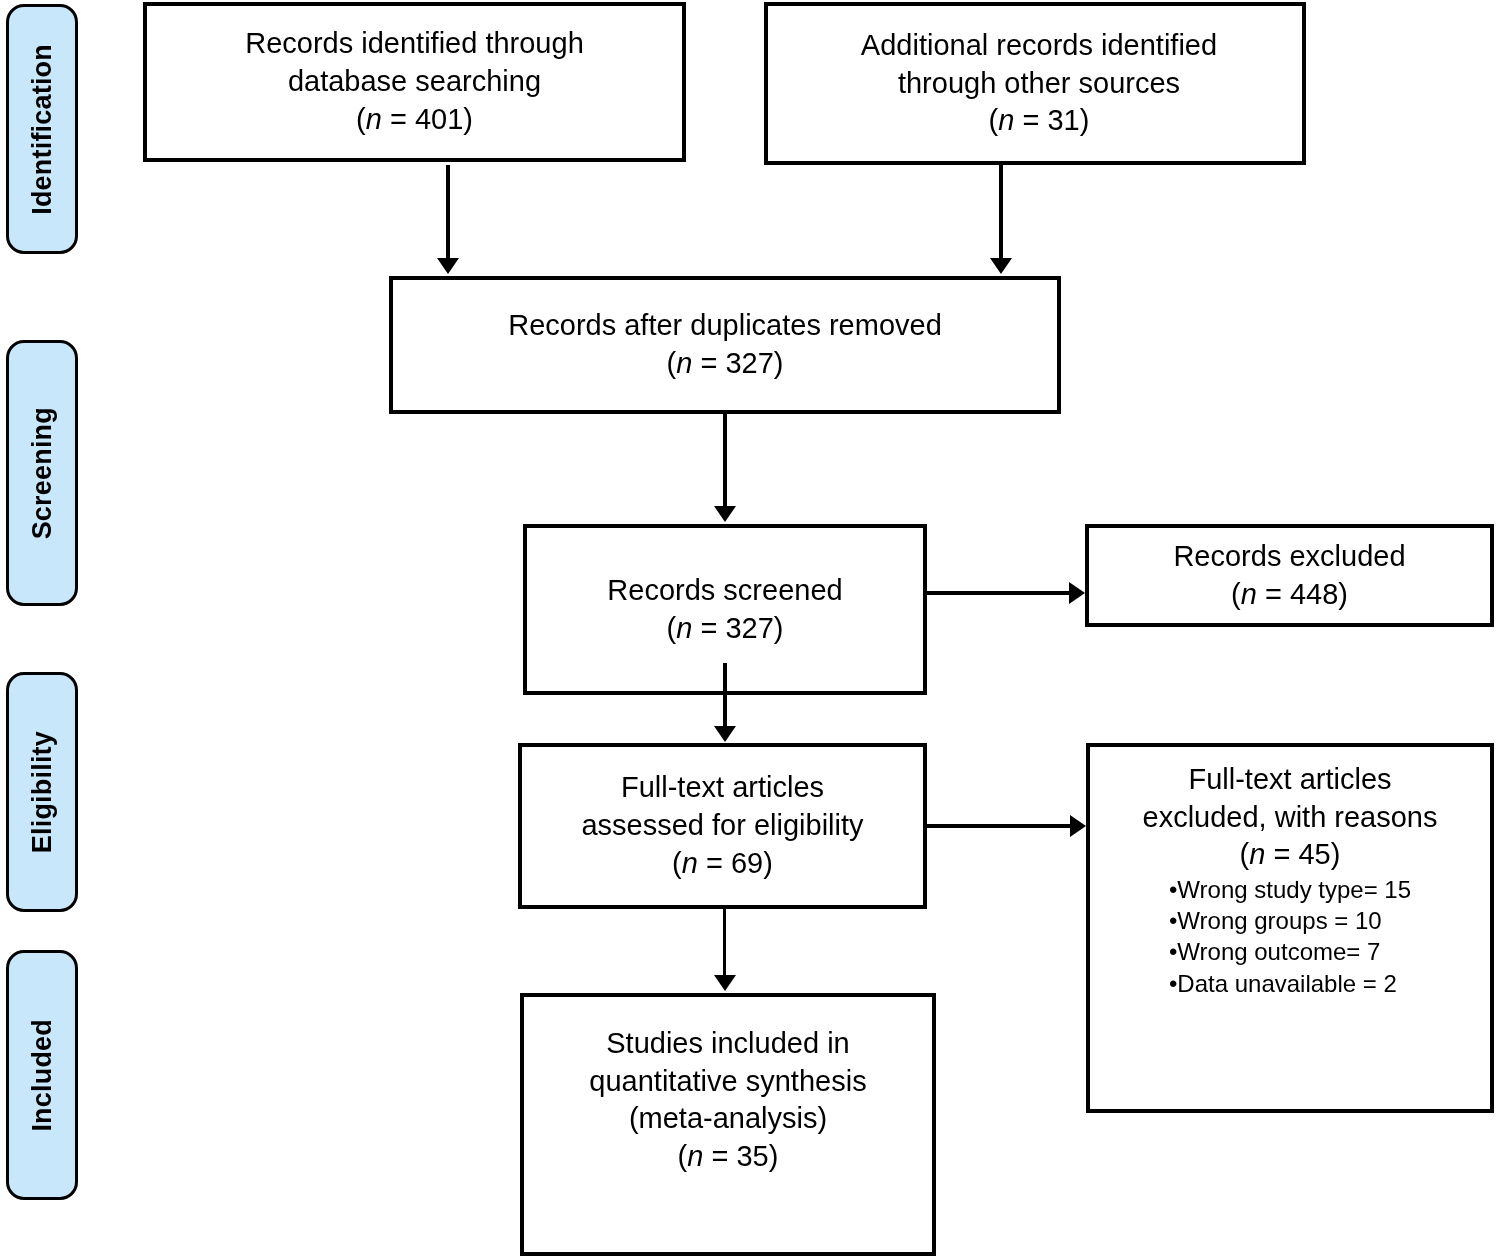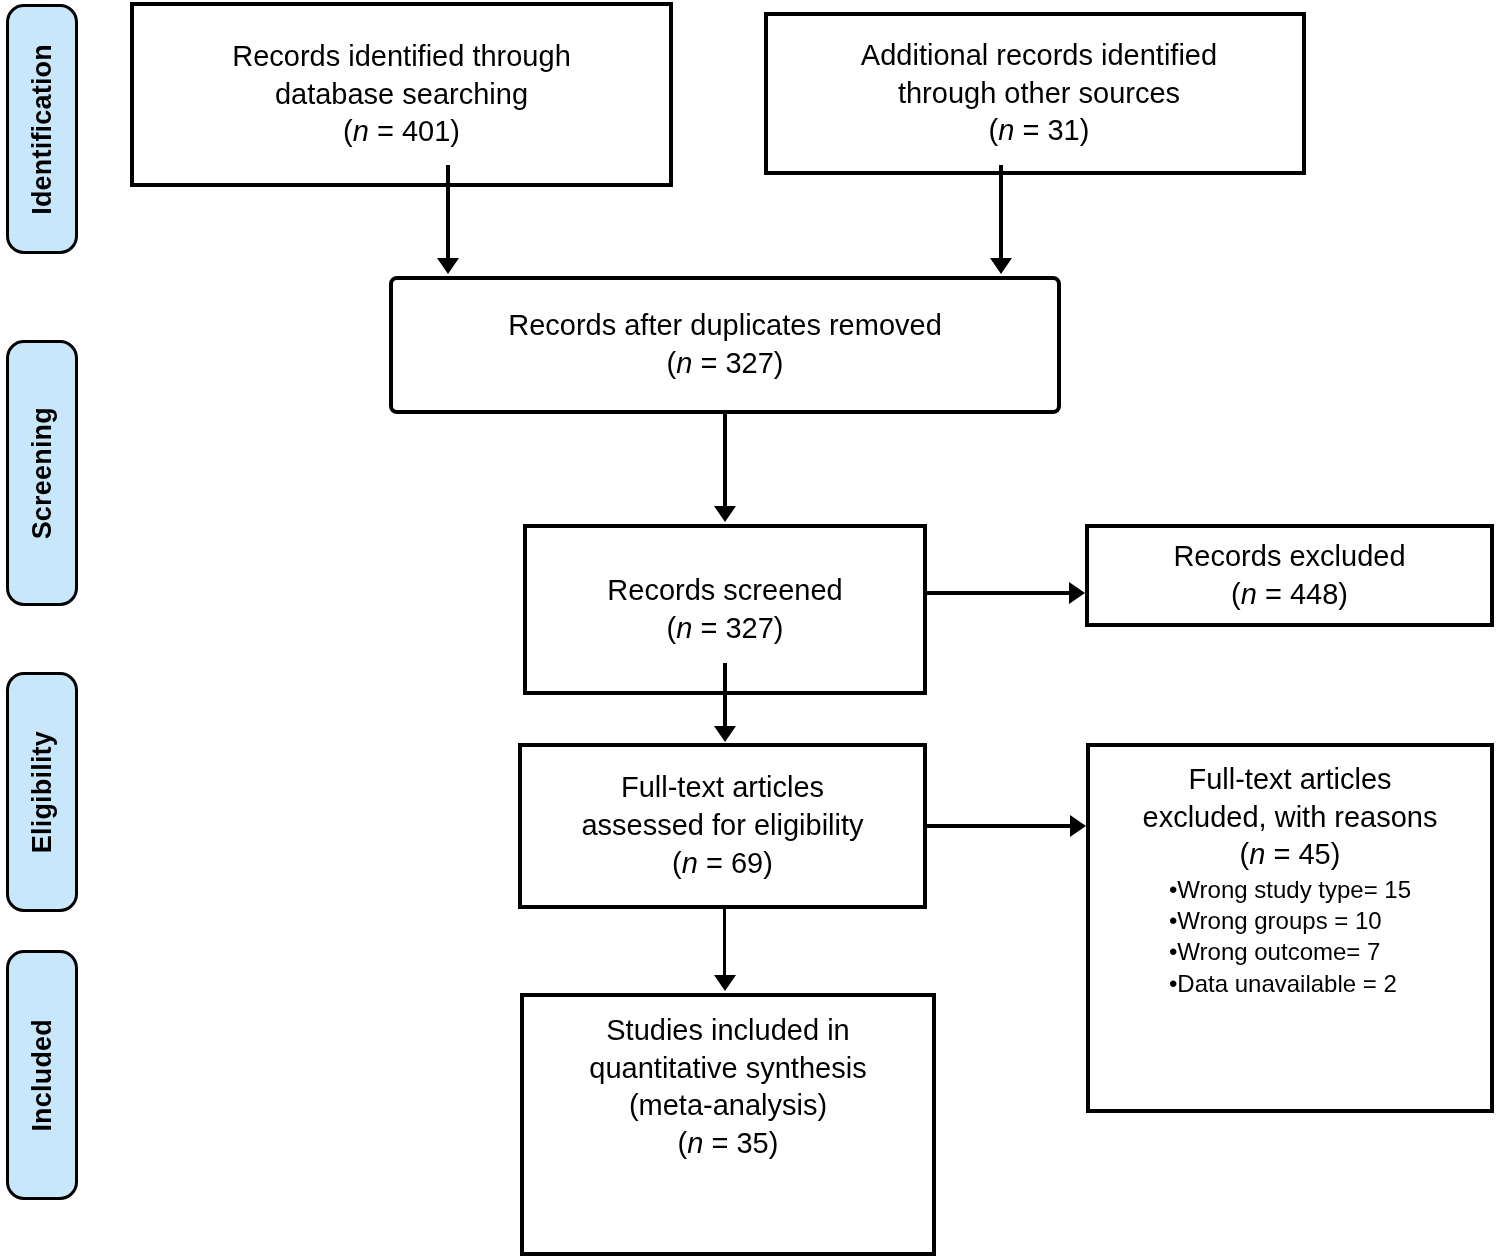--- a/index.html
+++ b/index.html
@@ -107,37 +107,37 @@
   </div>
 
   <div class="stage-label" style="left:6px; top:672px; width:72px; height:240px;">
     <span class="stage-text">Eligibility</span>
   </div>
 
   <div class="stage-label" style="left:6px; top:950px; width:72px; height:250px;">
     <span class="stage-text">Included</span>
   </div>
 
-  <div class="flow-box" style="left:130px; top:2px; width:543px; height:185px;">
+  <div class="flow-box" style="left:143px; top:2px; width:543px; height:160px;">
     <div class="box-text"><span>Records identified through
 database searching</span><br><span>(</span><span class="ital">n</span><span> = 401)</span></div>
   </div>
 
-  <div class="flow-box" style="left:764px; top:12px; width:542px; height:163px;padding-left:8px;">
+  <div class="flow-box" style="left:764px; top:2px; width:542px; height:163px;padding-left:8px;">
     <div class="box-text"><span>Additional records identified
 through other sources</span><br><span>(</span><span class="ital">n</span><span> = 31)</span></div>
   </div>
 
   <div class="vline" style="left:446px; top:165px; width:4px; height:95px;"></div>
   <div class="arrow-down" style="left:437px; top:258px;"></div>
 
   <div class="vline" style="left:999px; top:165px; width:4px; height:95px;"></div>
   <div class="arrow-down" style="left:990px; top:258px;"></div>
 
-  <div class="flow-box" style="left:389px; top:276px; width:672px; height:138px;border-radius:8px;">
+  <div class="flow-box" style="left:389px; top:276px; width:672px; height:138px;">
     <div class="box-text"><span>Records after duplicates removed</span><br><span>(</span><span class="ital">n</span><span> = 327)</span></div>
   </div>
 
   <div class="vline" style="left:723px; top:414px; width:4px; height:93px;"></div>
   <div class="arrow-down" style="left:714px; top:506px;"></div>
 
   <div class="flow-box" style="left:523px; top:524px; width:404px; height:171px;">
     <div class="box-text"><span>Records screened</span><br><span>(</span><span class="ital">n</span><span> = 327)</span></div>
   </div>
 
@@ -164,18 +164,18 @@
 •Data unavailable = 2</span></div>
   </div>
 
   <div class="hline" style="left:927px; top:824px; width:144px; height:4px;"></div>
   <div class="arrow-right" style="left:1070px; top:815px;"></div>
 
   <div class="vline" style="left:723px; top:909px; width:3px; height:68px;"></div>
   <div class="arrow-down" style="left:714px; top:975px;"></div>
 
   <div class="flow-box top-align" style="left:520px; top:993px; width:416px; height:263px;">
-    <div class="box-text" style="padding-top:15px;"><span>Studies included in
+    <div class="box-text" style="padding-top:28px;"><span>Studies included in
 quantitative synthesis
 (meta-analysis)</span><br><span>(</span><span class="ital">n</span><span> = 35)</span></div>
   </div>
 
 </div>
 
 </body></html>

